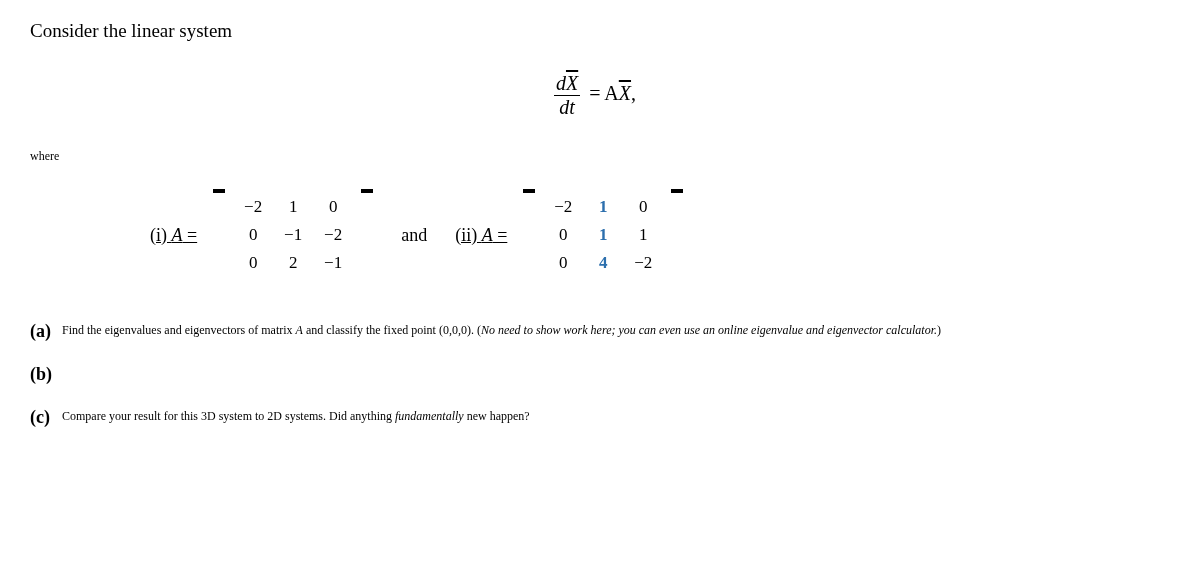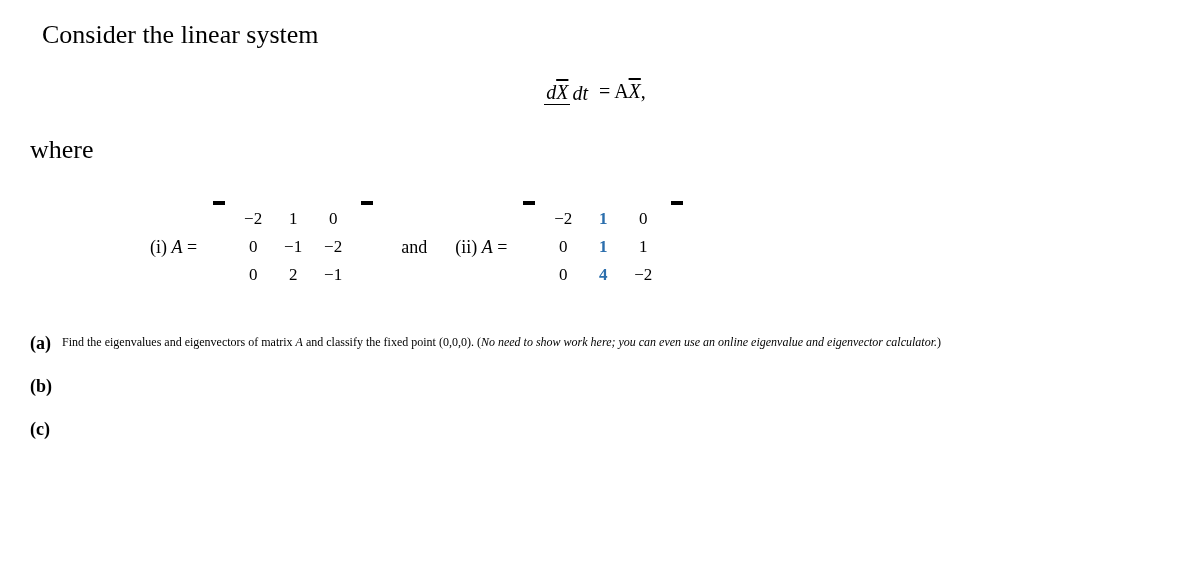--- a/index.html
+++ b/index.html
@@ -7,67 +7,67 @@
       background: #fff;
       font-family: "Times New Roman", Times, serif;
       font-size: 18px;
       color: #000;
       width: 1186px;
       min-height: 569px;
       padding: 20px 30px;
     }
 
     .intro-line {
-      font-size: 26px;
+      font-size: 19px;
       margin-bottom: 30px;
-      margin-left: 12px;
     }
 
     .equation-center {
       text-align: center;
       margin-bottom: 30px;
       font-size: 20px;
     }
 
     .fraction {
       display: inline-flex;
-      flex-direction: row;
+      flex-direction: column;
       align-items: center;
       vertical-align: middle;
       margin: 0 4px;
     }
 
     .fraction .numer {
       border-bottom: 1.5px solid #000;
       padding: 0 2px;
       font-style: italic;
     }
 
     .fraction .denom {
       padding: 0 2px;
       font-style: italic;
       text-align: center;
     }
 
     .where-line {
-      font-size: 26px;
-      margin-bottom: 36px;
+      font-size: 12px;
+      margin-bottom: 25px;
     }
 
     .matrices-row {
       display: flex;
       align-items: center;
       margin-left: 120px;
       margin-bottom: 40px;
       gap: 10px;
       font-size: 18px;
     }
 
     .matrix-label {
       margin-right: 6px;
+      text-decoration: underline;
     }
 
     .matrix-content {
       display: grid;
       grid-template-columns: repeat(3, 40px);
       grid-template-rows: repeat(3, 28px);
       align-items: center;
       justify-items: center;
       padding: 4px 6px;
     }
@@ -204,15 +204,18 @@
       Find the eigenvalues and eigenvectors of matrix <em>A</em> and classify the fixed point (0,0,0). (<em>No need to show work here; you can even use an online eigenvalue and eigenvector calculator.</em>)
     </div>
   </div>
 
   <div class="question-block">
     <span class="q-label"><strong>(b)</strong></span>
   </div>
 
   <div class="question-block">
     <span class="q-label"><strong>(c)</strong></span>
+    <div class="q-text">
+      Compare your result for this 3D system to 2D systems. Did anything <em>fundamentally</em> new happen?
+    </div>
   </div>
 
 </div>
 
 </body></html>

